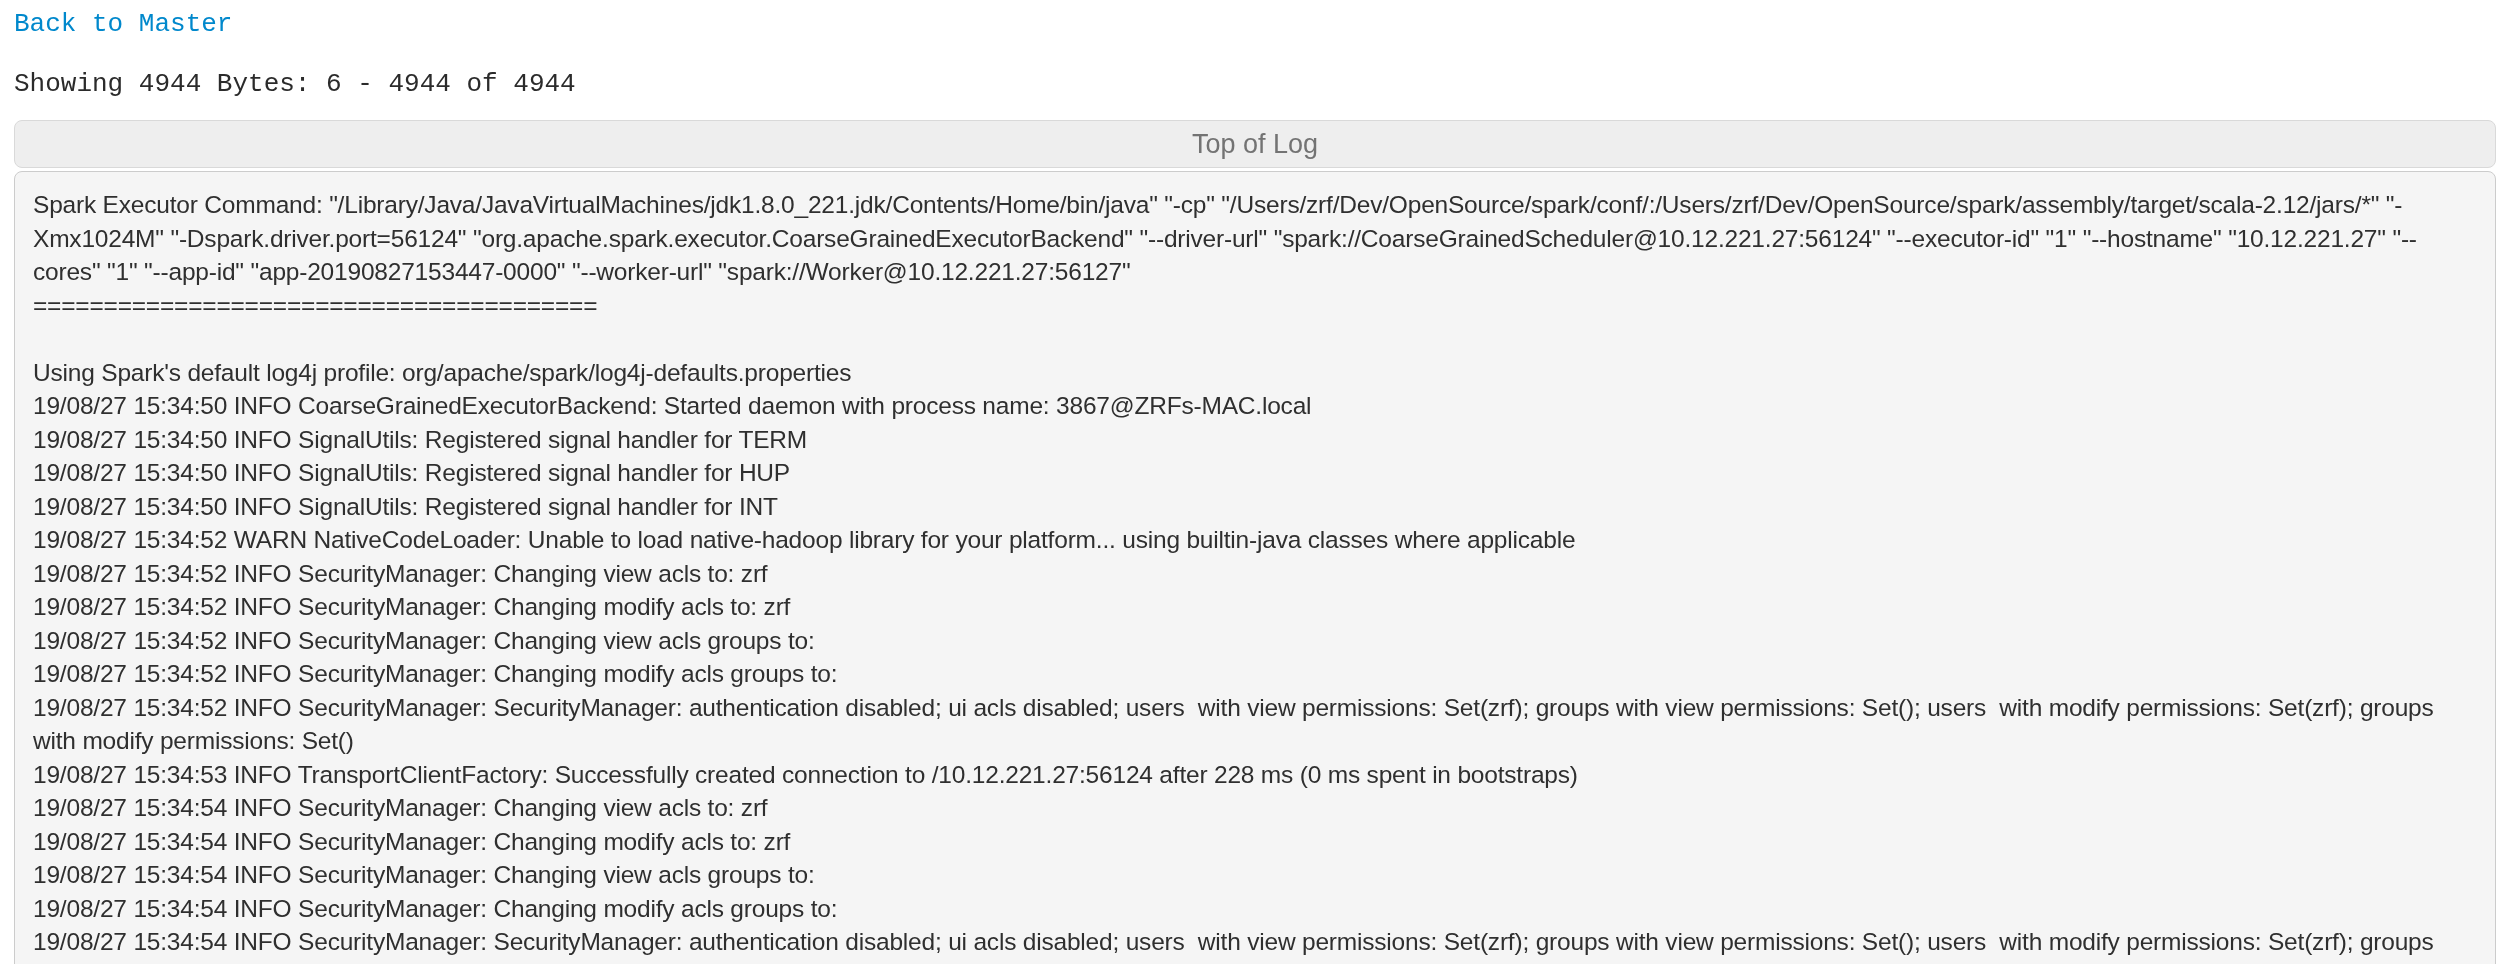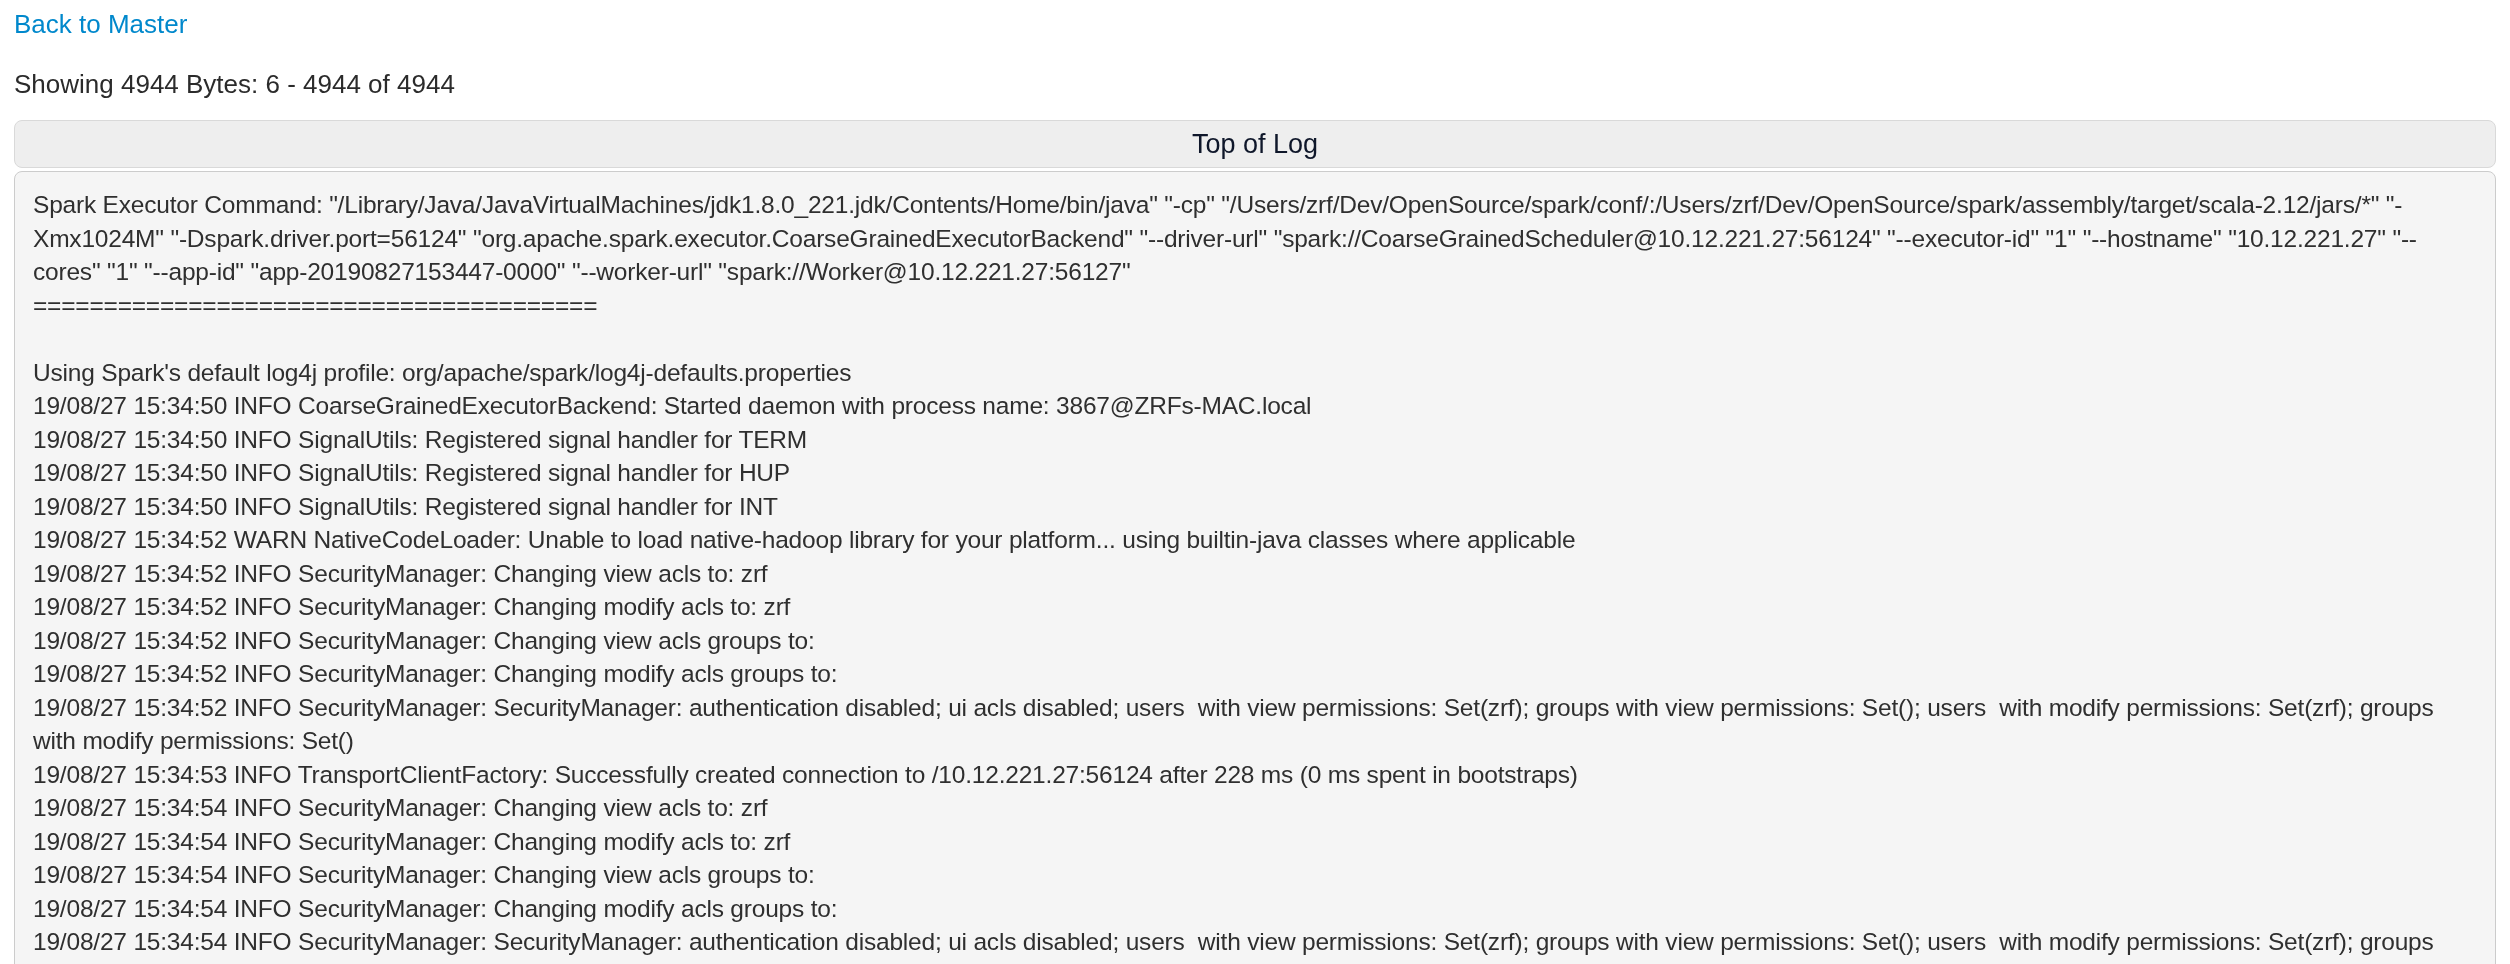--- a/index.html
+++ b/index.html
@@ -11,20 +11,21 @@
   }
   .page {
     width: 2510px;
     height: 964px;
     overflow: hidden;
     position: relative;
     background: #ffffff;
   }
   .top-area {
     padding: 8px 14px 0 14px;
+    font-family: Liberation Mono, monospace;
   }
   .back-link {
     display: inline-block;
     color: #0088cc;
     font-size: 26px;
     line-height: 32px;
     text-decoration: none;
     cursor: pointer;
   }
   .byte-info {
@@ -38,21 +39,21 @@
     height: 48px;
     background: #eeeeee;
     border: 1px solid #d9d9d9;
     border-radius: 8px;
     display: flex;
     align-items: center;
     justify-content: center;
     cursor: pointer;
   }
   .log-header-bar .label {
-    color: #0f172a;
+    color: #737373;
     font-size: 27px;
   }
   .log-box {
     margin: 0 14px;
     height: 900px; 
     background: #f5f5f5;
     border: 1px solid #cccccc;
     border-radius: 8px;
     padding: 16px 18px;
     overflow: hidden;

